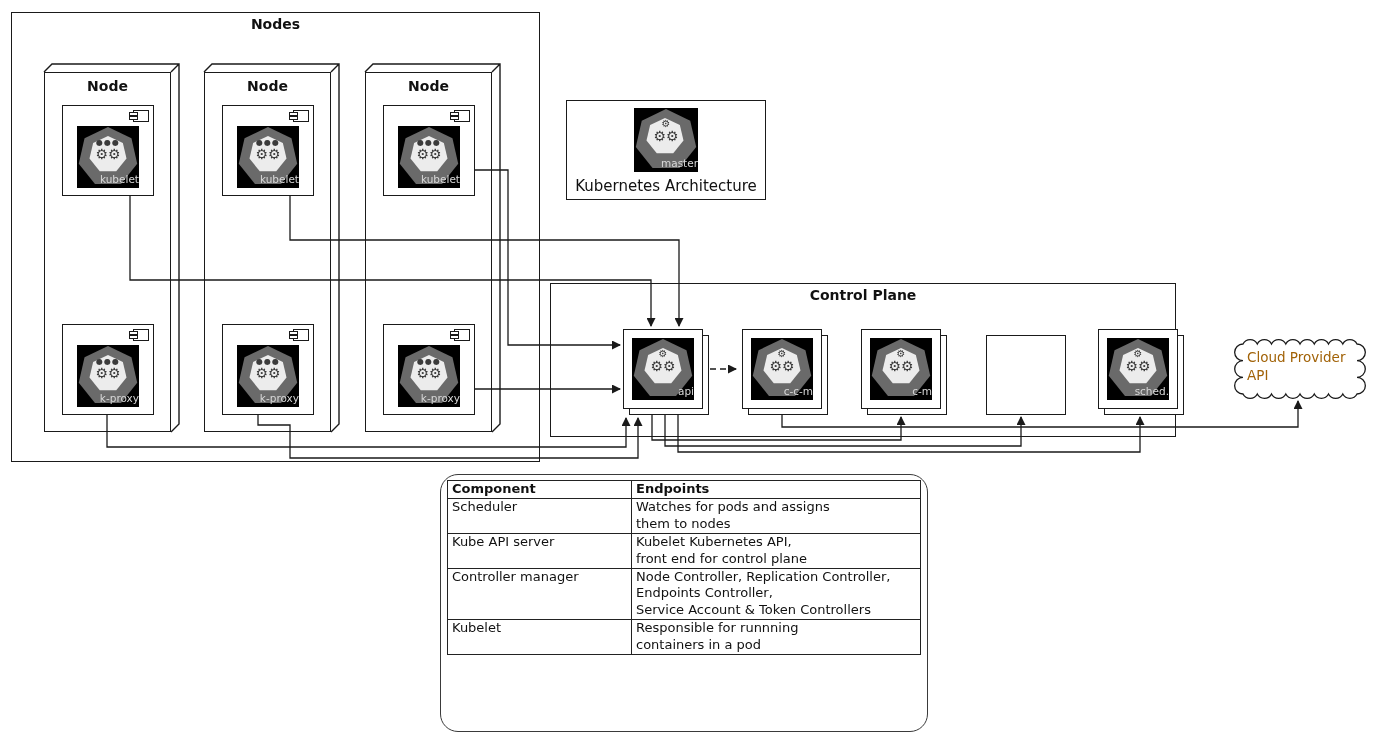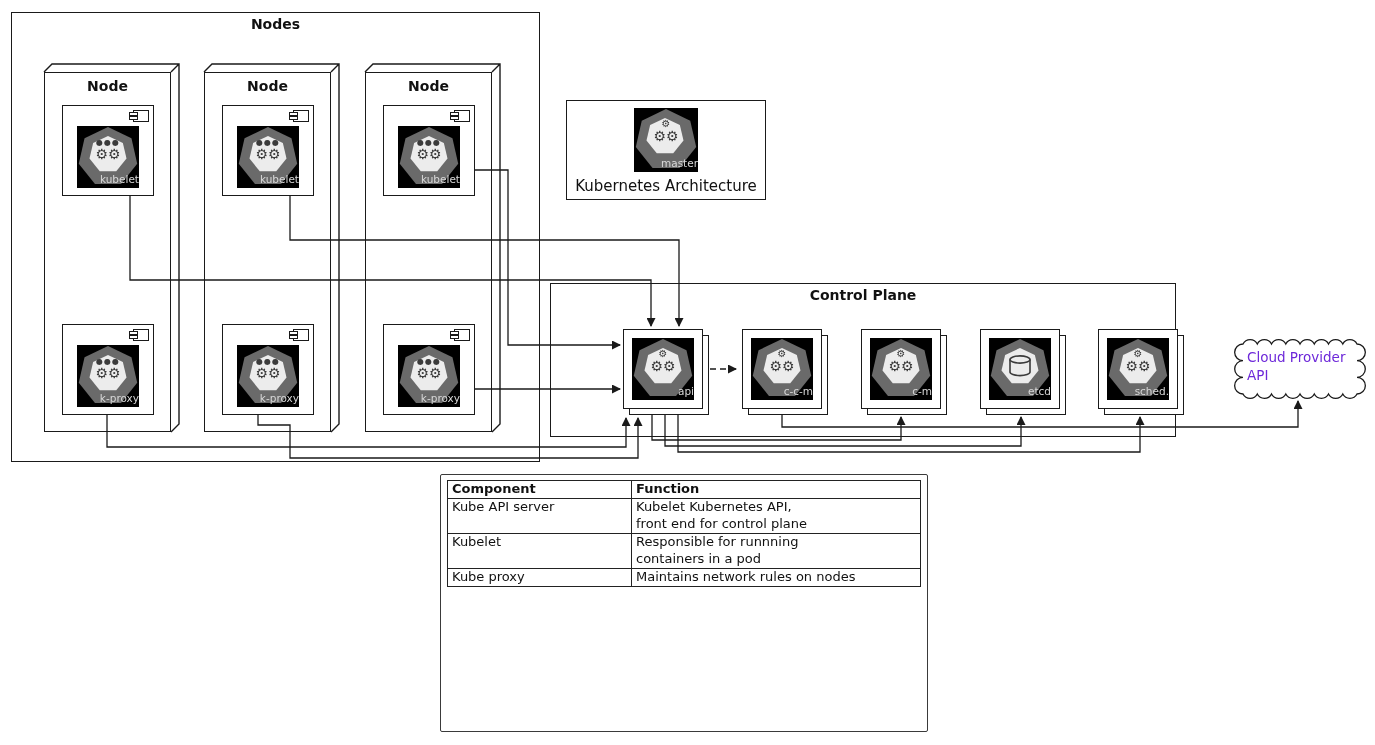--- a/index.html
+++ b/index.html
@@ -23,28 +23,28 @@
   .hept { clip-path: polygon(50% 0%, 89.1% 18.8%, 98.7% 61.1%, 71.7% 95.1%, 28.3% 95.1%, 1.3% 61.1%, 10.9% 18.8%); }
   .hept.o { position:absolute; inset:1px; background:#6a6a6a; }
   .hept.i { position:absolute; left:12px; top:10px; width:38px; height:37px; background:#ececec; }
   .glyph-dots  { position:absolute; left:0; right:0; top:13px; text-align:center; font-size:8px;  line-height:8px;  color:#3b3b3b; letter-spacing:1px; }
   .glyph-gear1 { position:absolute; left:0; right:0; top:11px; text-align:center; font-size:10px; line-height:10px; color:#3b3b3b; }
   .glyph-gear2 { position:absolute; left:0; right:0; top:21px; text-align:center; font-size:14px; line-height:14px; color:#3b3b3b; }
   .ilabel { position:absolute; left:0; right:0; bottom:3px; text-align:right; font-size:10.5px; color:#d8d8d8; }
   .cyl { position:absolute; left:17px; top:17px; width:28px; height:22px; }
   
   .legend { position:absolute; left:440px; top:474px; width:488px; height:258px;
-            border:1px solid #3a3a3a; border-radius:2px; padding:5px 6px; background:#fff; z-index:3; }
+            border:1px solid #3a3a3a; border-radius:18px; padding:5px 6px; background:#fff; z-index:3; }
   .legend table { border-collapse:collapse; width:100%; font-size:13px; line-height:16.4px; table-layout:fixed; }
   .legend th, .legend td { border:1px solid #222; text-align:left; vertical-align:top; padding:0px 4px 1px 4px; font-weight:normal; }
   .legend th { font-weight:bold; }
   .pre { white-space: pre-line; }
   svg.layer { position:absolute; left:0; top:0; z-index:1; }
   svg.toplayer { position:absolute; z-index:3; }
-  .cloudtext { position:absolute; left:1247px; top:348px; width:112px; font-size:13.5px; line-height:18px; color:#6d28d9; z-index:4; }
+  .cloudtext { position:absolute; left:1247px; top:348px; width:112px; font-size:13.5px; line-height:18px; color:#a16207; z-index:4; }
   .archlabel { position:absolute; left:0; right:0; top:76px; text-align:center; font-size:15px; color:#111; }
 </style>
 </head>
 <body>
 
 <div id="canvas">
 
   <div class="abs outline" style="left:11px; top:12px; width:529px; height:450px;">
     <div class="ctitle" style="top:3px;">Nodes</div>
   </div>
@@ -210,33 +210,20 @@
     <div class="k8s" style="left:8px; top:8px;">
       <div class="hept o"></div>
         <div class="hept i"></div>
       <div class="glyph-gear1">⚙</div>
       <div class="glyph-gear2">⚙⚙</div>
       <div class="ilabel">c-m</div>
     </div>
   </div>
 
   <div class="stackback" style="left:986px; top:335px; width:80px; height:80px;"></div>
-  <div class="comp" style="left:980px; top:329px; width:80px; height:80px;">
-    <div class="k8s" style="left:8px; top:8px;">
-      <div class="hept o"></div>
-        <div class="hept i"></div>
-      <div class="cyl">
-        <svg width="28" height="22" viewBox="0 0 28 22">
-          <path d="M4 4.5 V17 A10 3.6 0 0 0 24 17 V4.5" fill="#ececec" stroke="#3b3b3b" stroke-width="1.6"></path>
-          <ellipse cx="14" cy="4.5" rx="10" ry="3.6" fill="#ececec" stroke="#3b3b3b" stroke-width="1.6"></ellipse>
-        </svg>
-      </div>
-      <div class="ilabel">etcd</div>
-    </div>
-  </div>
 
   <div class="stackback" style="left:1104px; top:335px; width:80px; height:80px;"></div>
   <div class="comp" style="left:1098px; top:329px; width:80px; height:80px;">
     <div class="k8s" style="left:8px; top:8px;">
       <div class="hept o"></div>
         <div class="hept i"></div>
       <div class="glyph-gear1">⚙</div>
       <div class="glyph-gear2">⚙⚙</div>
       <div class="ilabel">sched.</div>
     </div>
@@ -252,33 +239,40 @@
 
   <div class="legend">
     <table>
       <colgroup>
           <col style="width:184px">
           <col>
         </colgroup>
       <tbody>
           <tr>
         <th>Component</th>
-        <th>Function</th>
+        <th>Endpoints</th>
+      </tr>
+      <tr>
+        <td class="pre">Scheduler</td>
+        <td class="pre">Watches for pods and assigns
+them to nodes</td>
       </tr>
       <tr>
         <td class="pre">Kube API server</td>
         <td class="pre">Kubelet Kubernetes API,
 front end for control plane</td>
       </tr>
       <tr>
+        <td class="pre">Controller manager</td>
+        <td class="pre">Node Controller, Replication Controller,
+Endpoints Controller,
+Service Account &amp; Token Controllers</td>
+      </tr>
+      <tr>
         <td class="pre">Kubelet</td>
         <td class="pre">Responsible for runnning
 containers in a pod</td>
       </tr>
-      <tr>
-        <td class="pre">Kube proxy</td>
-        <td class="pre">Maintains network rules on nodes</td>
-      </tr>
     </tbody>
       </table>
   </div>
 
 </div>
 
 </body></html>

